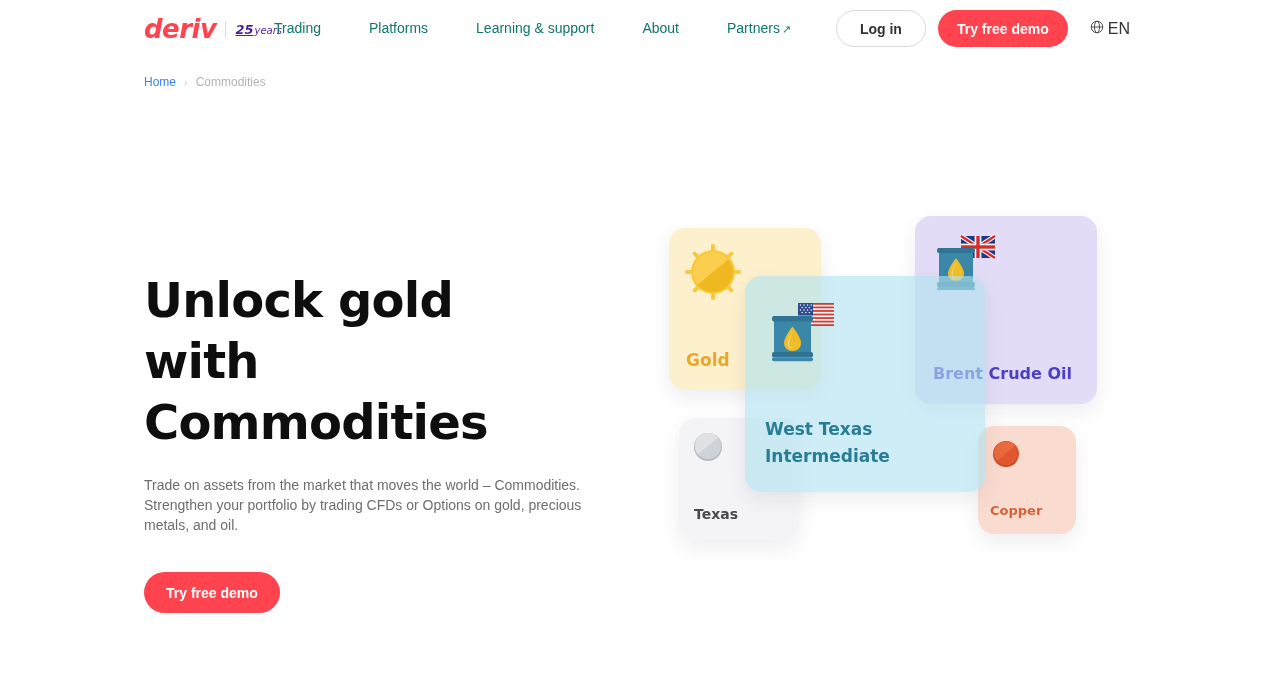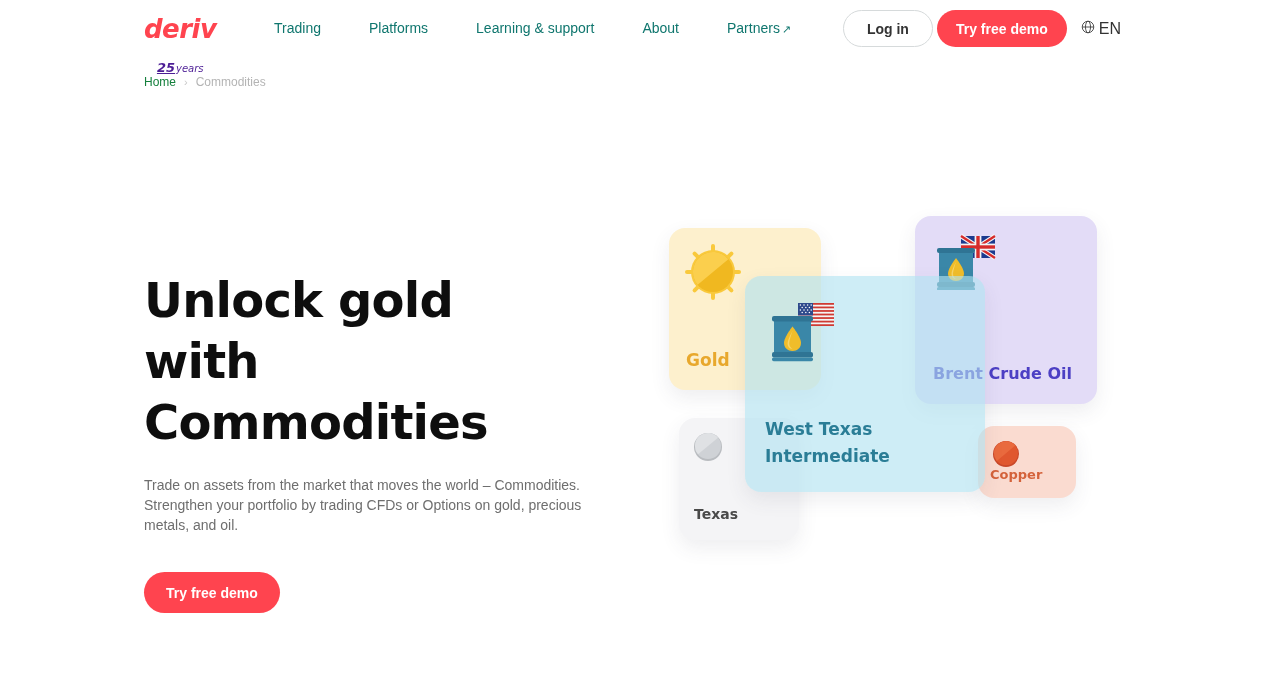--- a/index.html
+++ b/index.html
@@ -25,21 +25,20 @@
   }
 
   .brand {
     position: absolute;
     left: 144px;
     top: 16px;
     display: flex;
     align-items: center;
     gap: 9px;
     height: 26px;
-    flex-direction: column;
   }
   .logo-text {
     font-size: 26px;
     font-weight: bold;
     font-style: italic;
     color: #ff444f;
     letter-spacing: -0.5px;
     line-height: 26px;
     font-family: "DejaVu Sans", sans-serif;
   }
@@ -80,25 +79,25 @@
     padding: 0 24px 0 0;
     white-space: nowrap;
     cursor: pointer;
   }
   .nav-item:first-child { padding-left: 0; }
   .nav-item + .nav-item { padding-left: 24px; }
   .ext-arrow { font-size: 11px; margin-left: 2px; }
 
   .header-actions {
     position: absolute;
-    right: 148px;
+    right: 139px;
     top: 10px;
     display: flex;
     align-items: center;
-    gap: 4px;
+    gap: 12px;
   }
   .btn-login {
     height: 37px;
     padding: 0 23px;
     border: 1px solid #d6dadb;
     border-radius: 19px;
     background: #ffffff;
     color: #333333;
     font-size: 14px;
     font-weight: bold;
@@ -130,21 +129,21 @@
   
   .breadcrumb {
     position: absolute;
     left: 144px;
     top: 75px;
     display: flex;
     align-items: center;
     gap: 8px;
     font-size: 12px;
   }
-  .crumb-home { color: #15803d; cursor: pointer; }
+  .crumb-home { color: #3b82f6; cursor: pointer; }
   .crumb-sep { color: #c9c9c9; font-size: 11px; }
   .crumb-current { color: #b4b4b4; }
 
   
   .hero-left {
     position: absolute;
     left: 144px;
     top: 270px;
     width: 470px;
   }
@@ -247,21 +246,21 @@
     left: 20px; bottom: 22px;
     color: #2a7d96;
     font-size: 17px;
     line-height: 27px;
     width: 150px;
   }
 
   
   .card-copper {
     left: 328px; top: 226px;
-    width: 98px; height: 72px;
+    width: 98px; height: 108px;
     background: #fadbd0;
   }
   .card-copper .card-label {
     left: 12px; bottom: 13px;
     color: #d4623a;
     font-size: 13px;
   }
 
   .icon-slot {
     position: absolute;

